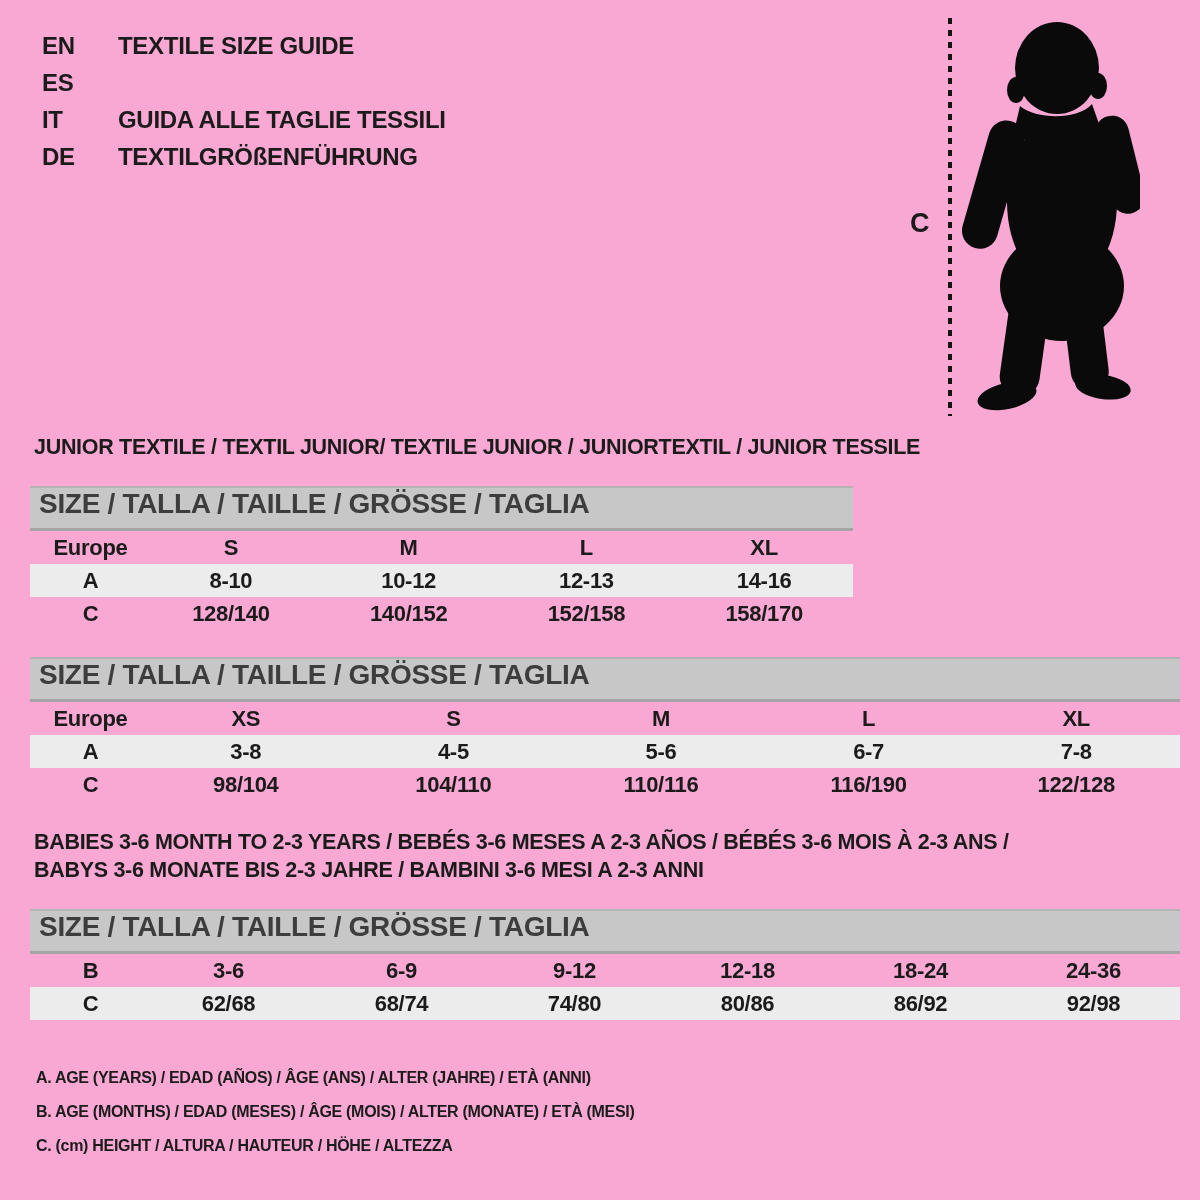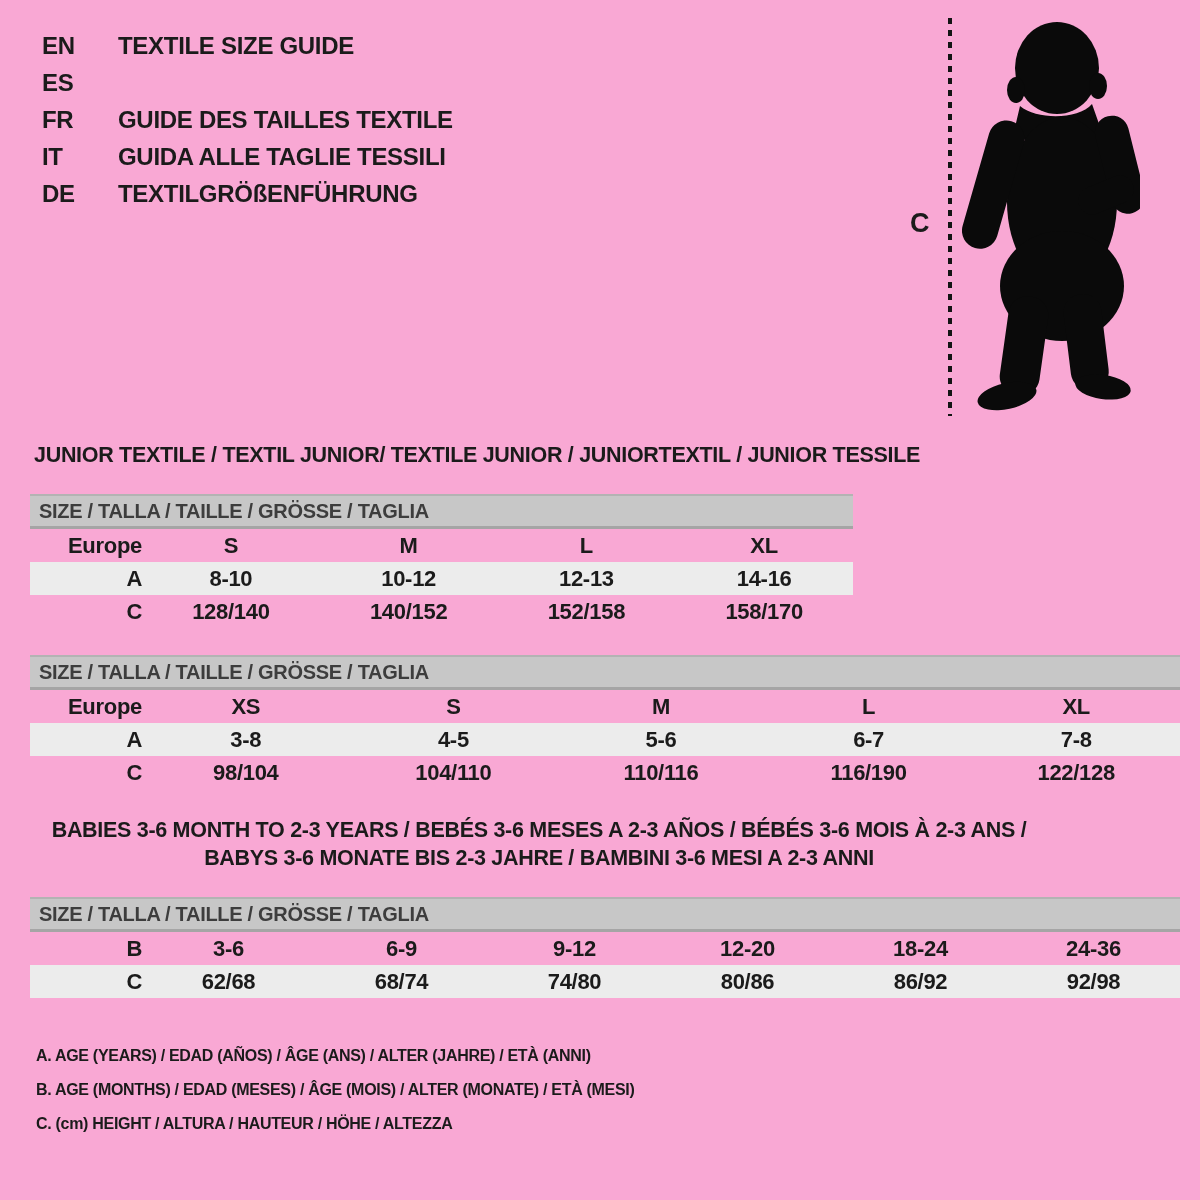--- a/index.html
+++ b/index.html
@@ -20,57 +20,53 @@
   .figure-area{position:absolute;left:0;top:0;width:1200px;height:430px;}
   .measure-line{
     position:absolute;left:948px;top:18px;width:4px;height:398px;
     background:repeating-linear-gradient(to bottom,#141414 0 6px,transparent 6px 12px);
   }
   .figure-label{position:absolute;left:910px;top:208px;font-size:27px;}
   .toddler{position:absolute;left:962px;top:16px;}
 
   
   .content{position:absolute;left:30px;top:433px;width:1152px;}
-  .sec-title{font-size:21.5px;line-height:28px;margin:8px 0 25px 4px;}
-  .sec-title.wrap{max-width:1010px;text-align:center;}
+  .sec-title{font-size:21.5px;line-height:28px;margin:0 0 25px 4px;}
+  .sec-title.wrap{max-width:1010px;}
 
   table.size-table{border-collapse:collapse;table-layout:fixed;margin:0 0 27px 0;}
   table.w-junior{width:823px;}
   table.w-wide{width:1150px;}
   col.col-label{width:112px;}
   th.size-head{
     background:#c7c7c7;color:#3d3d3d;text-align:left;
-    font-size:20px;height:30px;padding:0 0 0 9px;
+    font-size:28px;height:30px;padding:0 0 8px 9px;
     border-top:2px solid #b3b3b3;border-bottom:3px solid #a5a5a5;
     font-weight:bold;
   }
   tbody td{font-size:22px;height:33px;text-align:center;padding:0;}
-  td.row-label{text-align:right;padding-left:9px;margin-top:15px;}
+  td.row-label{text-align:center;padding-left:9px;margin-top:15px;}
   tbody tr:nth-child(even) td{background:#ececec;}
 
   
   .legend{margin:41px 0 0 6px;}
   .legend-line{font-size:16px;line-height:34px;}
 </style>
 </head>
 <body>
 
 <div class="page">
 
   <div class="languages">
     <div class="lang-row">
       <span class="lang-code">EN</span>
       <span class="lang-label">TEXTILE SIZE GUIDE</span>
     </div>
     <div class="lang-row">
       <span class="lang-code">ES</span>
-    </div>
-    <div class="lang-row">
-      <span class="lang-code">FR</span>
-      <span class="lang-label">GUIDE DES TAILLES TEXTILE</span>
     </div>
     <div class="lang-row">
       <span class="lang-code">IT</span>
       <span class="lang-label">GUIDA ALLE TAGLIE TESSILI</span>
     </div>
     <div class="lang-row">
       <span class="lang-code">DE</span>
       <span class="lang-label">TEXTILGRÖßENFÜHRUNG</span>
     </div>
   </div>
@@ -195,21 +191,21 @@
         <tr>
           <th class="size-head" colspan="7">SIZE / TALLA / TAILLE / GRÖSSE / TAGLIA</th>
         </tr>
       </thead>
       <tbody>
         <tr>
           <td class="row-label">B</td>
           <td>3-6</td>
           <td>6-9</td>
           <td>9-12</td>
-          <td>12-20</td>
+          <td>12-18</td>
           <td>18-24</td>
           <td>24-36</td>
         </tr>
         <tr>
           <td class="row-label">C</td>
           <td>62/68</td>
           <td>68/74</td>
           <td>74/80</td>
           <td>80/86</td>
           <td>86/92</td>

